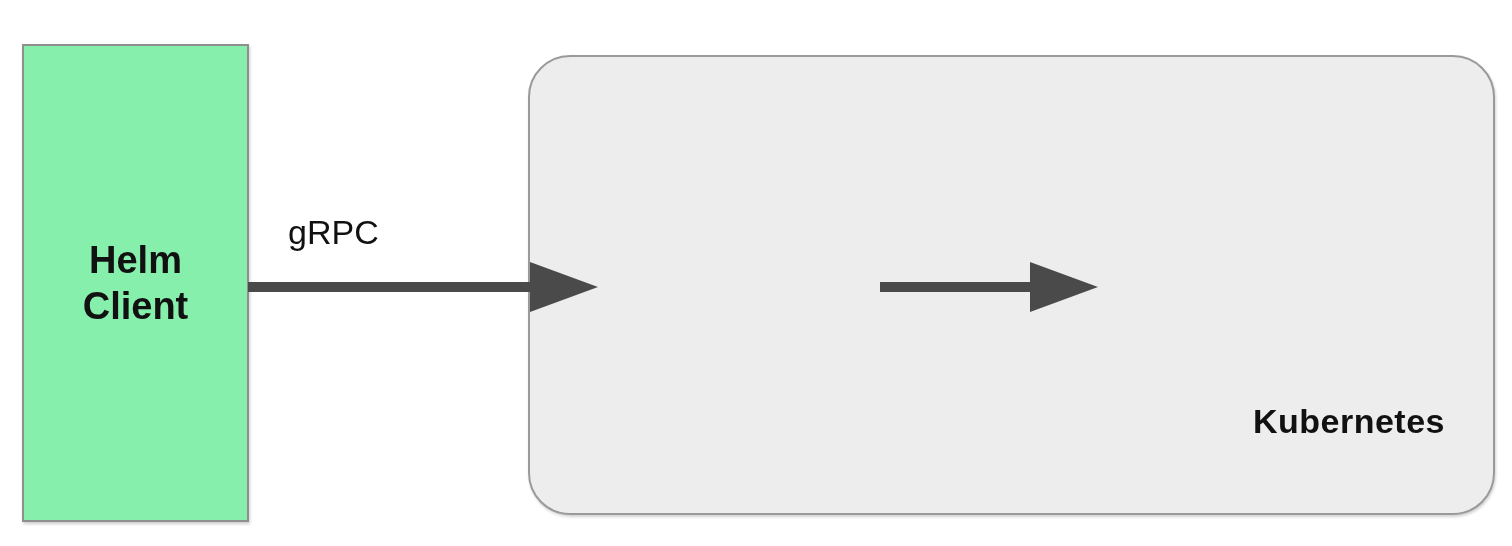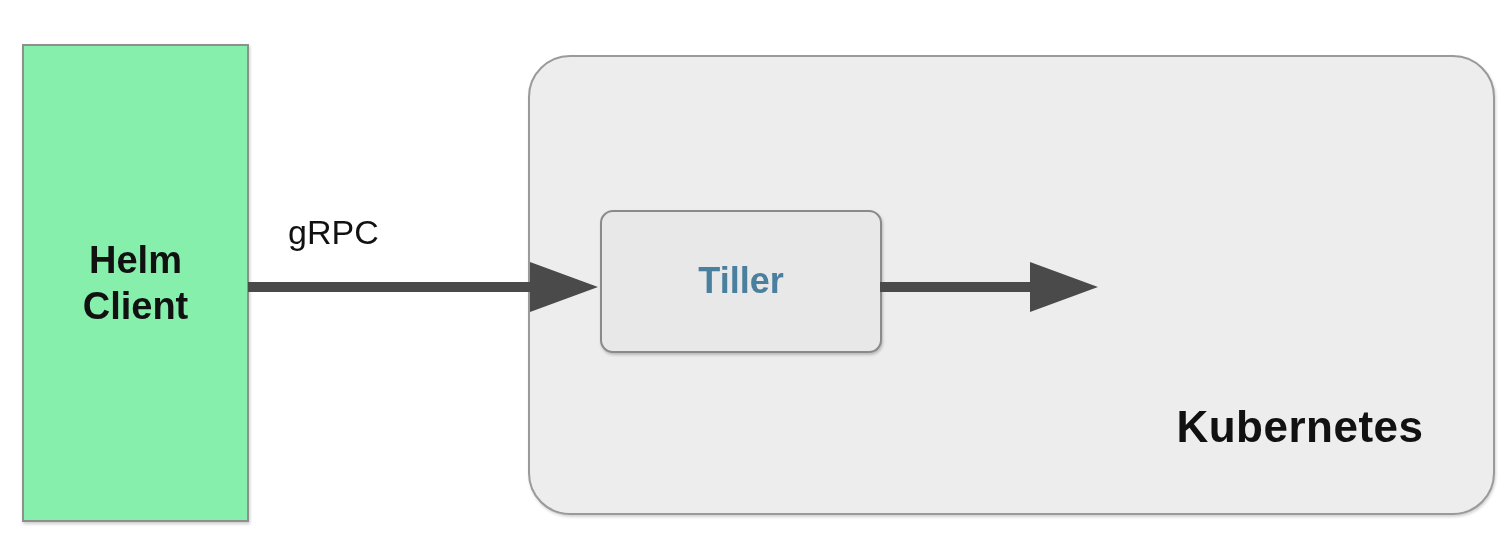--- a/index.html
+++ b/index.html
@@ -29,22 +29,22 @@
     background: #ededed;
     border: 2px solid #9a9a9a;
     border-radius: 42px;
     box-shadow: 1px 2px 3px rgba(0,0,0,0.18);
   }
   .k8s-label {
     position: absolute;
     left: 1155px;
     top: 402px;
     width: 290px;
-    text-align: center;
-    font-size: 44px;
+    text-align: right;
+    font-size: 34px;
     font-weight: bold;
     color: #111111;
     letter-spacing: 0.5px;
     white-space: nowrap;
   }
 
   
   .helm-box {
     position: absolute;
     left: 22px;
@@ -144,23 +144,20 @@
 
   <div class="arrow arrow-1">
     <svg width="352" height="60" viewBox="0 0 352 60" xmlns="http://www.w3.org/2000/svg">
       <rect x="0" y="25" width="290" height="10" fill="#4a4a4a"></rect>
       <polygon points="282,5 350,30 282,55" fill="#4a4a4a"></polygon>
     </svg>
   </div>
 
   <div class="grpc-label">gRPC</div>
 
-  <div class="node-box tiller-box">
-    <div class="node-label">Tiller</div>
-  </div>
 
   <div class="arrow arrow-2">
     <svg width="220" height="60" viewBox="0 0 220 60" xmlns="http://www.w3.org/2000/svg">
       <rect x="0" y="25" width="158" height="10" fill="#4a4a4a"></rect>
       <polygon points="150,5 218,30 150,55" fill="#4a4a4a"></polygon>
     </svg>
   </div>
 
 
   <div class="k8s-label">Kubernetes</div>

